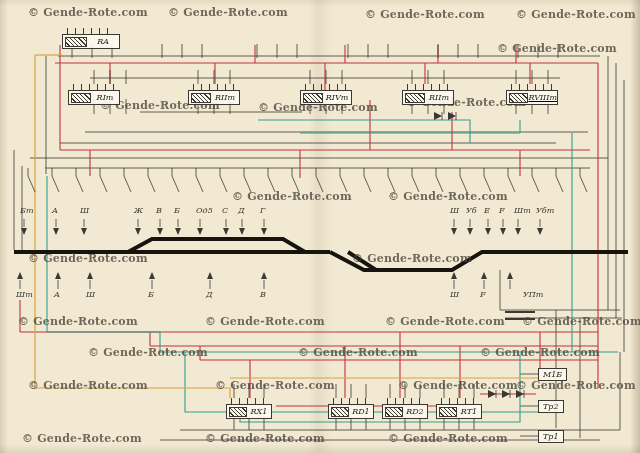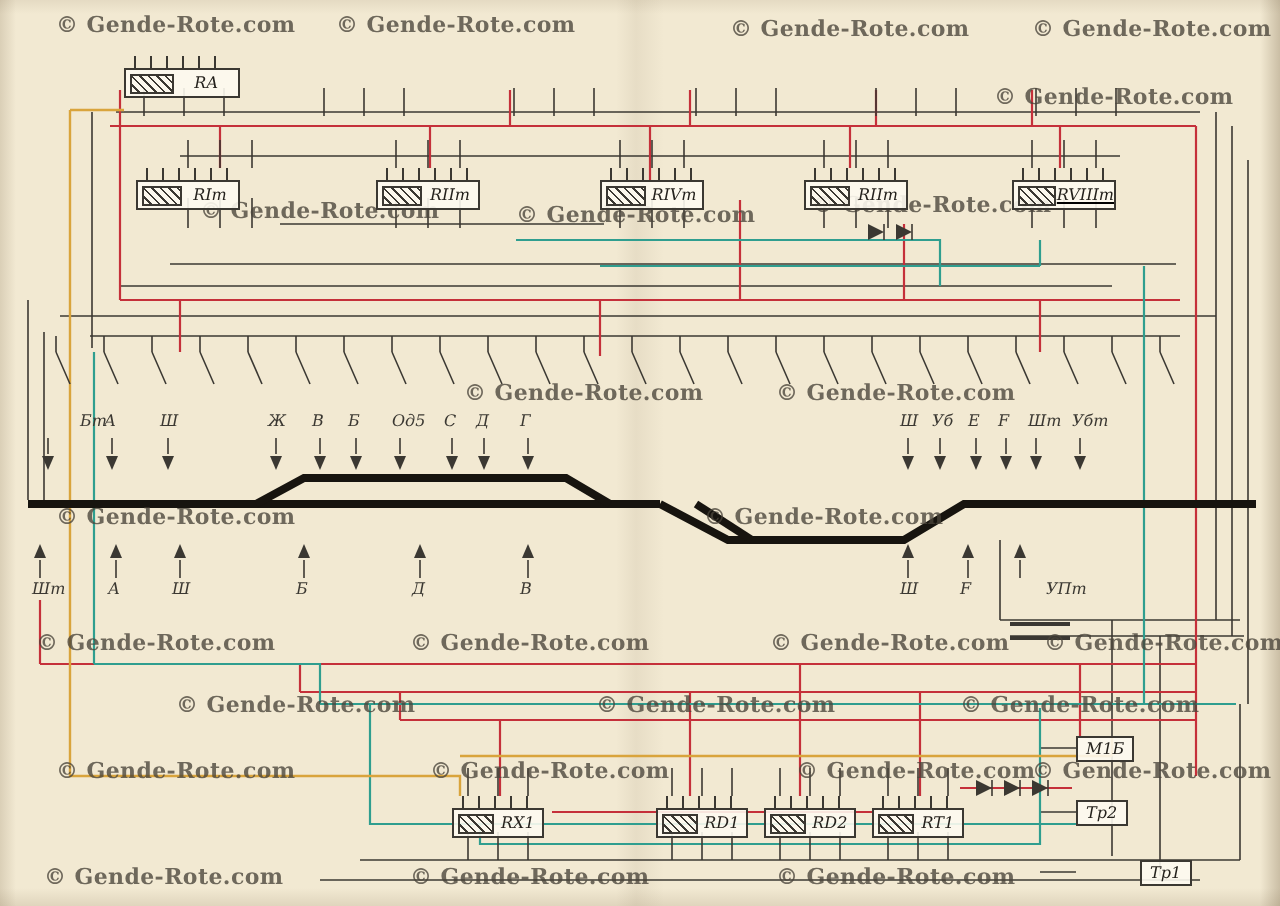--- a/index.html
+++ b/index.html
@@ -404,21 +404,21 @@
           <span class="rlbl">RD2</span>
         </div>
       </div>
       <div class="relay" style="left: 436px; top: 398px; width: 46px;">
         <div class="leads"></div>
         <div class="rbox">
           <span class="hatch"></span>
           <span class="rlbl">RT1</span>
         </div>
       </div>
-      <div class="tl" style="left: 20px; top: 206px; margin-left: 20px;">Бт</div>
+      <div class="tl" style="left: 20px; top: 206px;">Бт</div>
       <div class="tl" style="left: 52px; top: 206px;">А</div>
       <div class="tl" style="left: 80px; top: 206px;">Ш</div>
       <div class="tl" style="left: 134px; top: 206px;">Ж</div>
       <div class="tl" style="left: 156px; top: 206px;">В</div>
       <div class="tl" style="left: 174px; top: 206px;">Б</div>
       <div class="tl" style="left: 196px; top: 206px;">Од5</div>
       <div class="tl" style="left: 222px; top: 206px;">С</div>
       <div class="tl" style="left: 238px; top: 206px;">Д</div>
       <div class="tl" style="left: 260px; top: 206px;">Г</div>
       <div class="tl" style="left: 450px; top: 206px;">Ш</div>
@@ -431,15 +431,15 @@
       <div class="tl" style="left: 54px; top: 290px;">А</div>
       <div class="tl" style="left: 86px; top: 290px;">Ш</div>
       <div class="tl" style="left: 148px; top: 290px;">Б</div>
       <div class="tl" style="left: 206px; top: 290px;">Д</div>
       <div class="tl" style="left: 260px; top: 290px;">В</div>
       <div class="tl" style="left: 450px; top: 290px;">Ш</div>
       <div class="tl" style="left: 480px; top: 290px;">F</div>
       <div class="tl" style="left: 506px; top: 290px; margin-left: 17px;">УПт</div>
       <div class="sbox" style="left: 538px; top: 368px;">М1Б</div>
       <div class="sbox" style="left: 538px; top: 400px;">Тр2</div>
-      <div class="sbox" style="left: 538px; top: 430px; margin-left: 32px;">Тр1</div>
+      <div class="sbox" style="left: 538px; top: 430px;">Тр1</div>
     </div>
 </div>
 
 </body></html>

